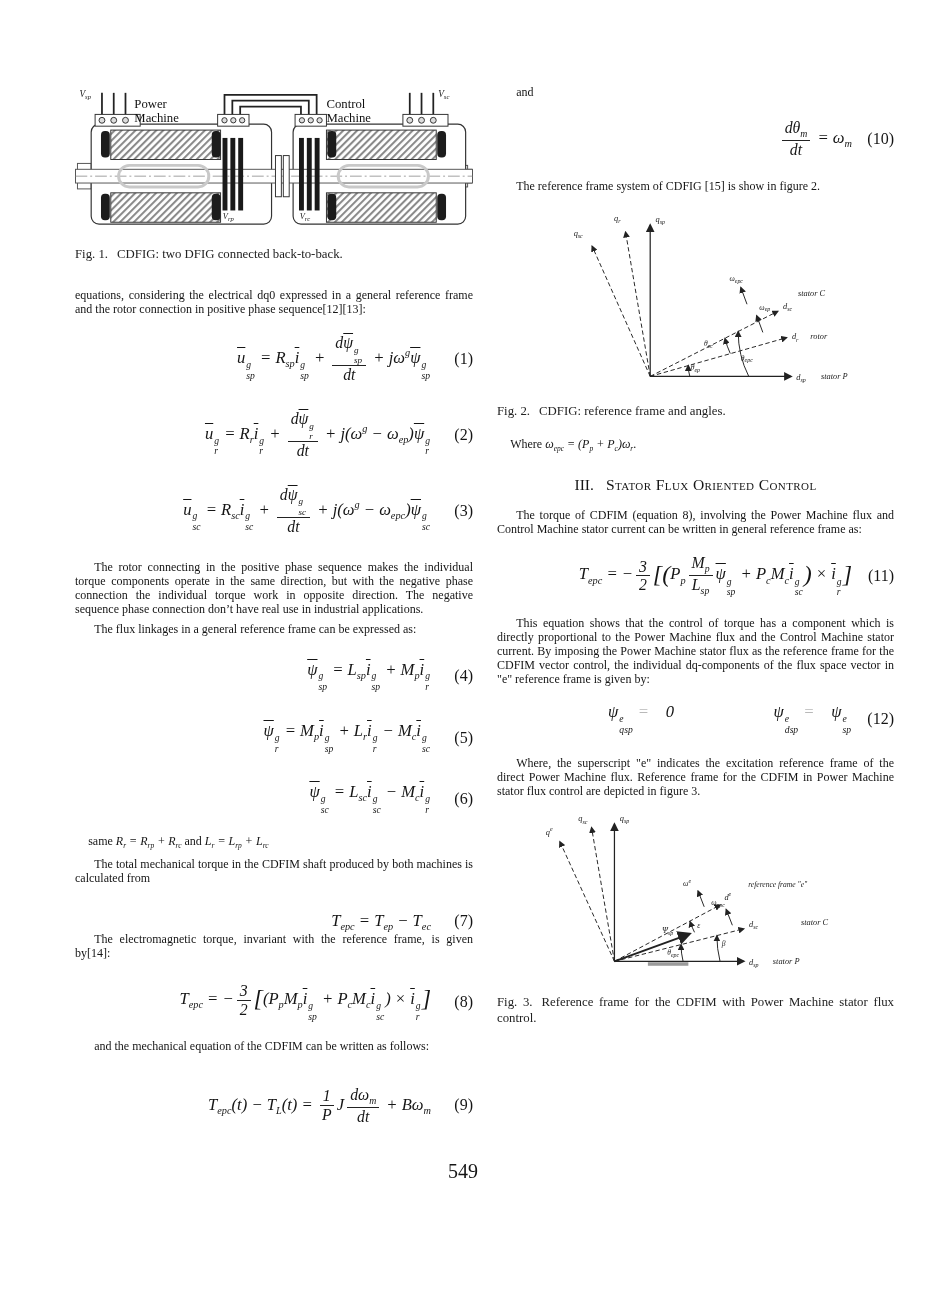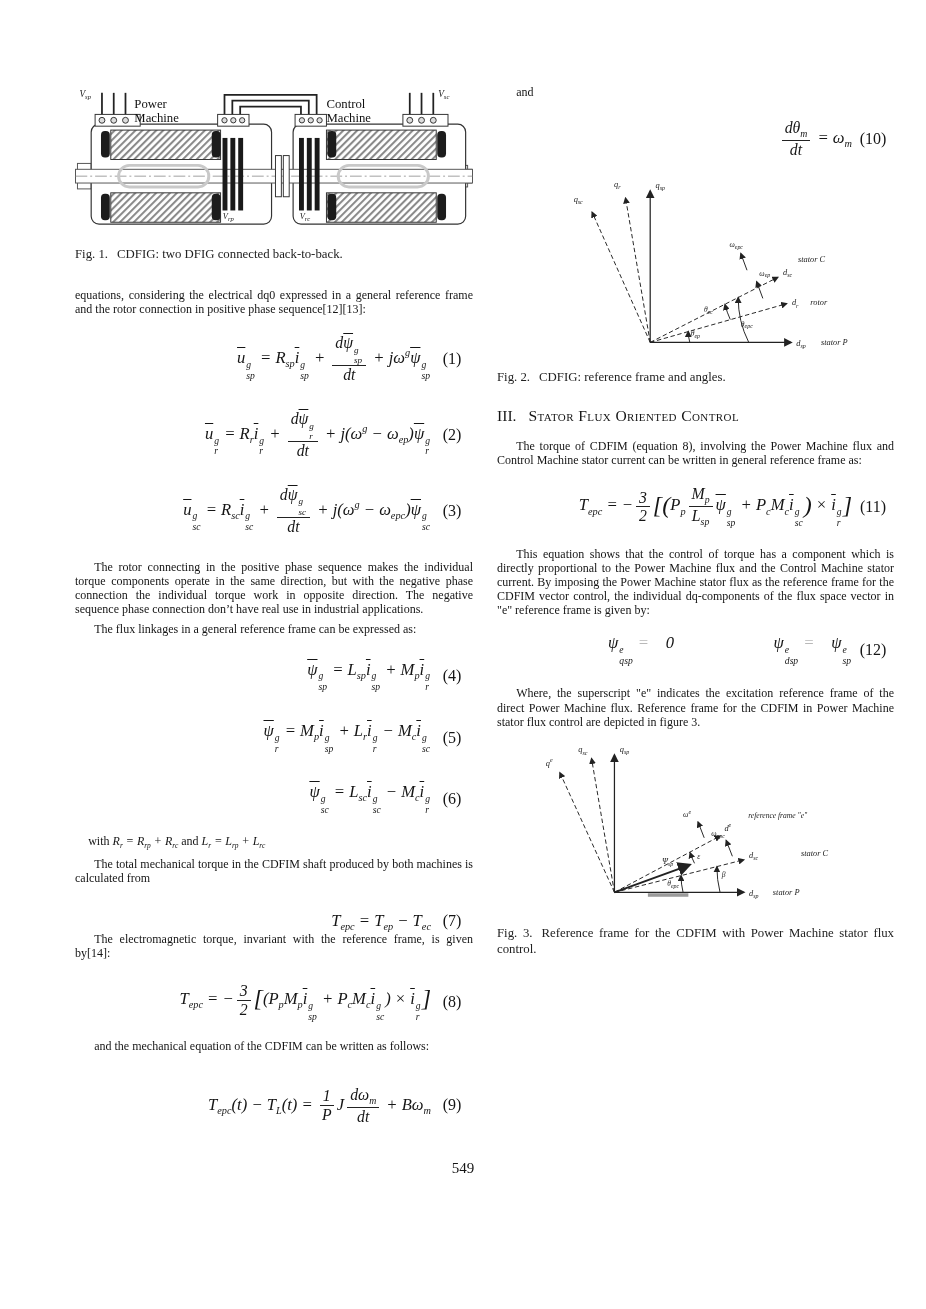--- a/index.html
+++ b/index.html
@@ -5,27 +5,27 @@
   html,body{margin:0;padding:0;background:#e8e8e8}
   .sheet{position:relative;width:926px;height:1309px;background:#ffffff;margin:0 auto;
          font-family:"Liberation Serif",serif;color:#151515;overflow:hidden}
   .col{position:absolute;top:85px}
   .col-left{left:75px;width:398px}
   .col-right{left:497px;width:397px}
   p.body{font-size:12px;line-height:1.17;text-align:justify;margin:0;color:#151515}
   .ind{text-indent:1.6em}
   .cap{font-size:12.8px;line-height:1.28;text-align:justify;margin:0;color:#222}
   .cap .lab{margin-right:9px}
-  .sechead{font-size:15.6px;text-align:left;margin:0;font-weight:normal}
+  .sechead{font-size:15.6px;text-align:center;margin:0;font-weight:normal}
   .sechead .num{margin-right:12px}
   .sc{font-variant:small-caps;letter-spacing:.4px}
   
   .eq{display:flex;align-items:center;font-size:16.6px}
   .ebody{flex:1;text-align:right;font-style:italic}
-  .eno{width:42px;text-align:center;font-style:normal;font-size:16px}
+  .eno{width:42px;text-align:right;font-style:normal;font-size:16px}
   .math{font-style:italic}
   .eq sub,.eq sup,.math sub,.math sup{font-size:62%}
   .ov{text-decoration:overline}
   .frac{display:inline-flex;flex-direction:column;align-items:center;vertical-align:middle;
         line-height:1.12;margin:0 3px;font-size:95%}
   .fnum{display:block;border-bottom:1.1px solid #222;padding:0 3px}
   .fden{display:block;padding:0 2px}
   .ss{display:inline-flex;flex-direction:column;align-items:flex-start;font-size:58%;
       line-height:1.12;vertical-align:-.5em;margin:0 1px}
   .ssup,.ssub{display:block}
@@ -33,21 +33,21 @@
   .faint{color:#b9b9b9}
   
   svg{display:block}
   svg text{font-family:"Liberation Serif",serif;font-style:italic;fill:#222;font-size:9.5px}
   svg .tsub{font-size:6.8px}
   svg .tsup{font-size:6.8px}
   svg .mname{font-size:13px;font-style:normal;fill:#111}
   svg .flbl{font-size:9.5px}
   svg .small{font-size:8.6px}
   .pageno{position:absolute;top:1160px;left:0;width:926px;text-align:center;
-          font-size:15px;color:#151515}
+          font-size:20px;color:#151515}
 </style>
 </head>
 <body>
 
 <div class="sheet">
 
   <div class="col col-left">
 
     <svg width="398" height="149" viewBox="0 0 405 152">
       <defs>
@@ -233,21 +233,21 @@
           </span> = L<sub>sc</sub><span class="ov">i</span><span class="ss">
             <span class="ssup">g</span>
             <span class="ssub">sc</span>
           </span> − M<sub>c</sub><span class="ov">i</span><span class="ss">
             <span class="ssup">g</span>
             <span class="ssub">r</span>
           </span></span>
         <span class="eno">(6)</span>
       </div>
 
-    <p class="body" style="margin-top:18px;text-indent:1.1em"><span>with</span> <span class="math">R<sub>r</sub> = R<sub>rp</sub> + R<sub>rc</sub></span> <span>and</span> <span class="math">L<sub>r</sub> = L<sub>rp</sub> + L<sub>rc</sub></span></p>
+    <p class="body" style="margin-top:18px;text-indent:1.1em"><span>same</span> <span class="math">R<sub>r</sub> = R<sub>rp</sub> + R<sub>rc</sub></span> <span>and</span> <span class="math">L<sub>r</sub> = L<sub>rp</sub> + L<sub>rc</sub></span></p>
 
     <p class="body ind" style="margin-top:6px">The total mechanical torque in the CDFIM shaft produced by both machines is calculated from</p>
 
     <div class="eq" style="margin-top:26px">
         <span class="ebody">T<sub>epc</sub> = T<sub>ep</sub> − T<sub>ec</sub></span>
         <span class="eno">(7)</span>
       </div>
 
     <p class="body ind" style="">The electromagnetic torque, invariant with the reference frame, is given by[14]:</p>
 
@@ -288,20 +288,21 @@
     <p class="body ind">and</p>
 
     <div class="eq" style="margin-top:20px">
         <span class="ebody"><span class="frac">
             <span class="fnum">dθ<sub>m</sub></span>
             <span class="fden">dt</span>
           </span> = ω<sub>m</sub></span>
         <span class="eno">(10)</span>
       </div>
 
+    <p class="body ind" style="margin-top:20px">The reference frame system of CDFIG [15] is show in figure 2.</p>
 
     <svg width="352" height="194" viewBox="0 0 400 220" style="margin:16px 0 0 30px">
       <defs>
         <marker id="ar2" viewBox="0 0 10 10" refX="8" refY="5" markerWidth="7" markerHeight="7" orient="auto-start-reverse">
           <path d="M0,0L10,5L0,10z" fill="#222"></path>
         </marker>
       </defs>
       <g stroke="#222" fill="none">
         <line x1="140" y1="190" x2="140" y2="18" stroke-width="1.4" marker-end="url(#ar2)"></line>
         <line x1="140" y1="190" x2="300" y2="190" stroke-width="1.4" marker-end="url(#ar2)"></line>
@@ -326,20 +327,21 @@
       <text x="308" y="99">stator C</text>
       <text x="264" y="114" class="small"><tspan>ω</tspan><tspan class="tsub" dy="2.2">ep</tspan></text>
       <text x="230" y="82" class="small"><tspan>ω</tspan><tspan class="tsub" dy="2.2">epc</tspan></text>
       <text x="186" y="183" class="small"><tspan>θ</tspan><tspan class="tsub" dy="2.2">ep</tspan></text>
       <text x="201" y="155" class="small"><tspan>θ</tspan><tspan class="tsub" dy="2.2">ec</tspan></text>
       <text x="243" y="172" class="small"><tspan>θ</tspan><tspan class="tsub" dy="2.2">epc</tspan></text>
     </svg>
 
     <p class="cap" style=""><span class="lab">Fig. 2.</span><span>CDFIG: reference frame and angles.</span></p>
 
+    <p class="body" style="margin-top:18px;text-indent:1.1em"><span>Where</span> <span class="math">ω<sub>epc</sub> = (P<sub>p</sub> + P<sub>c</sub>)ω<sub>r</sub></span><span>.</span></p>
 
     <h3 class="sechead" style="margin-top:22px"><span class="num">III.</span><span class="sc">Stator Flux Oriented Control</span></h3>
 
     <p class="body ind" style="margin-top:14px">The torque of CDFIM (equation 8), involving the Power Machine flux and Control Machine stator current can be written in general reference frame as:</p>
 
     <div class="eq" style="margin-top:18px">
         <span class="ebody">T<sub>epc</sub> = −<span class="frac">
             <span class="fnum">3</span>
             <span class="fden">2</span>
           </span><span class="bigb">[</span><span class="bigb">(</span>P<sub>p</sub><span class="frac">

